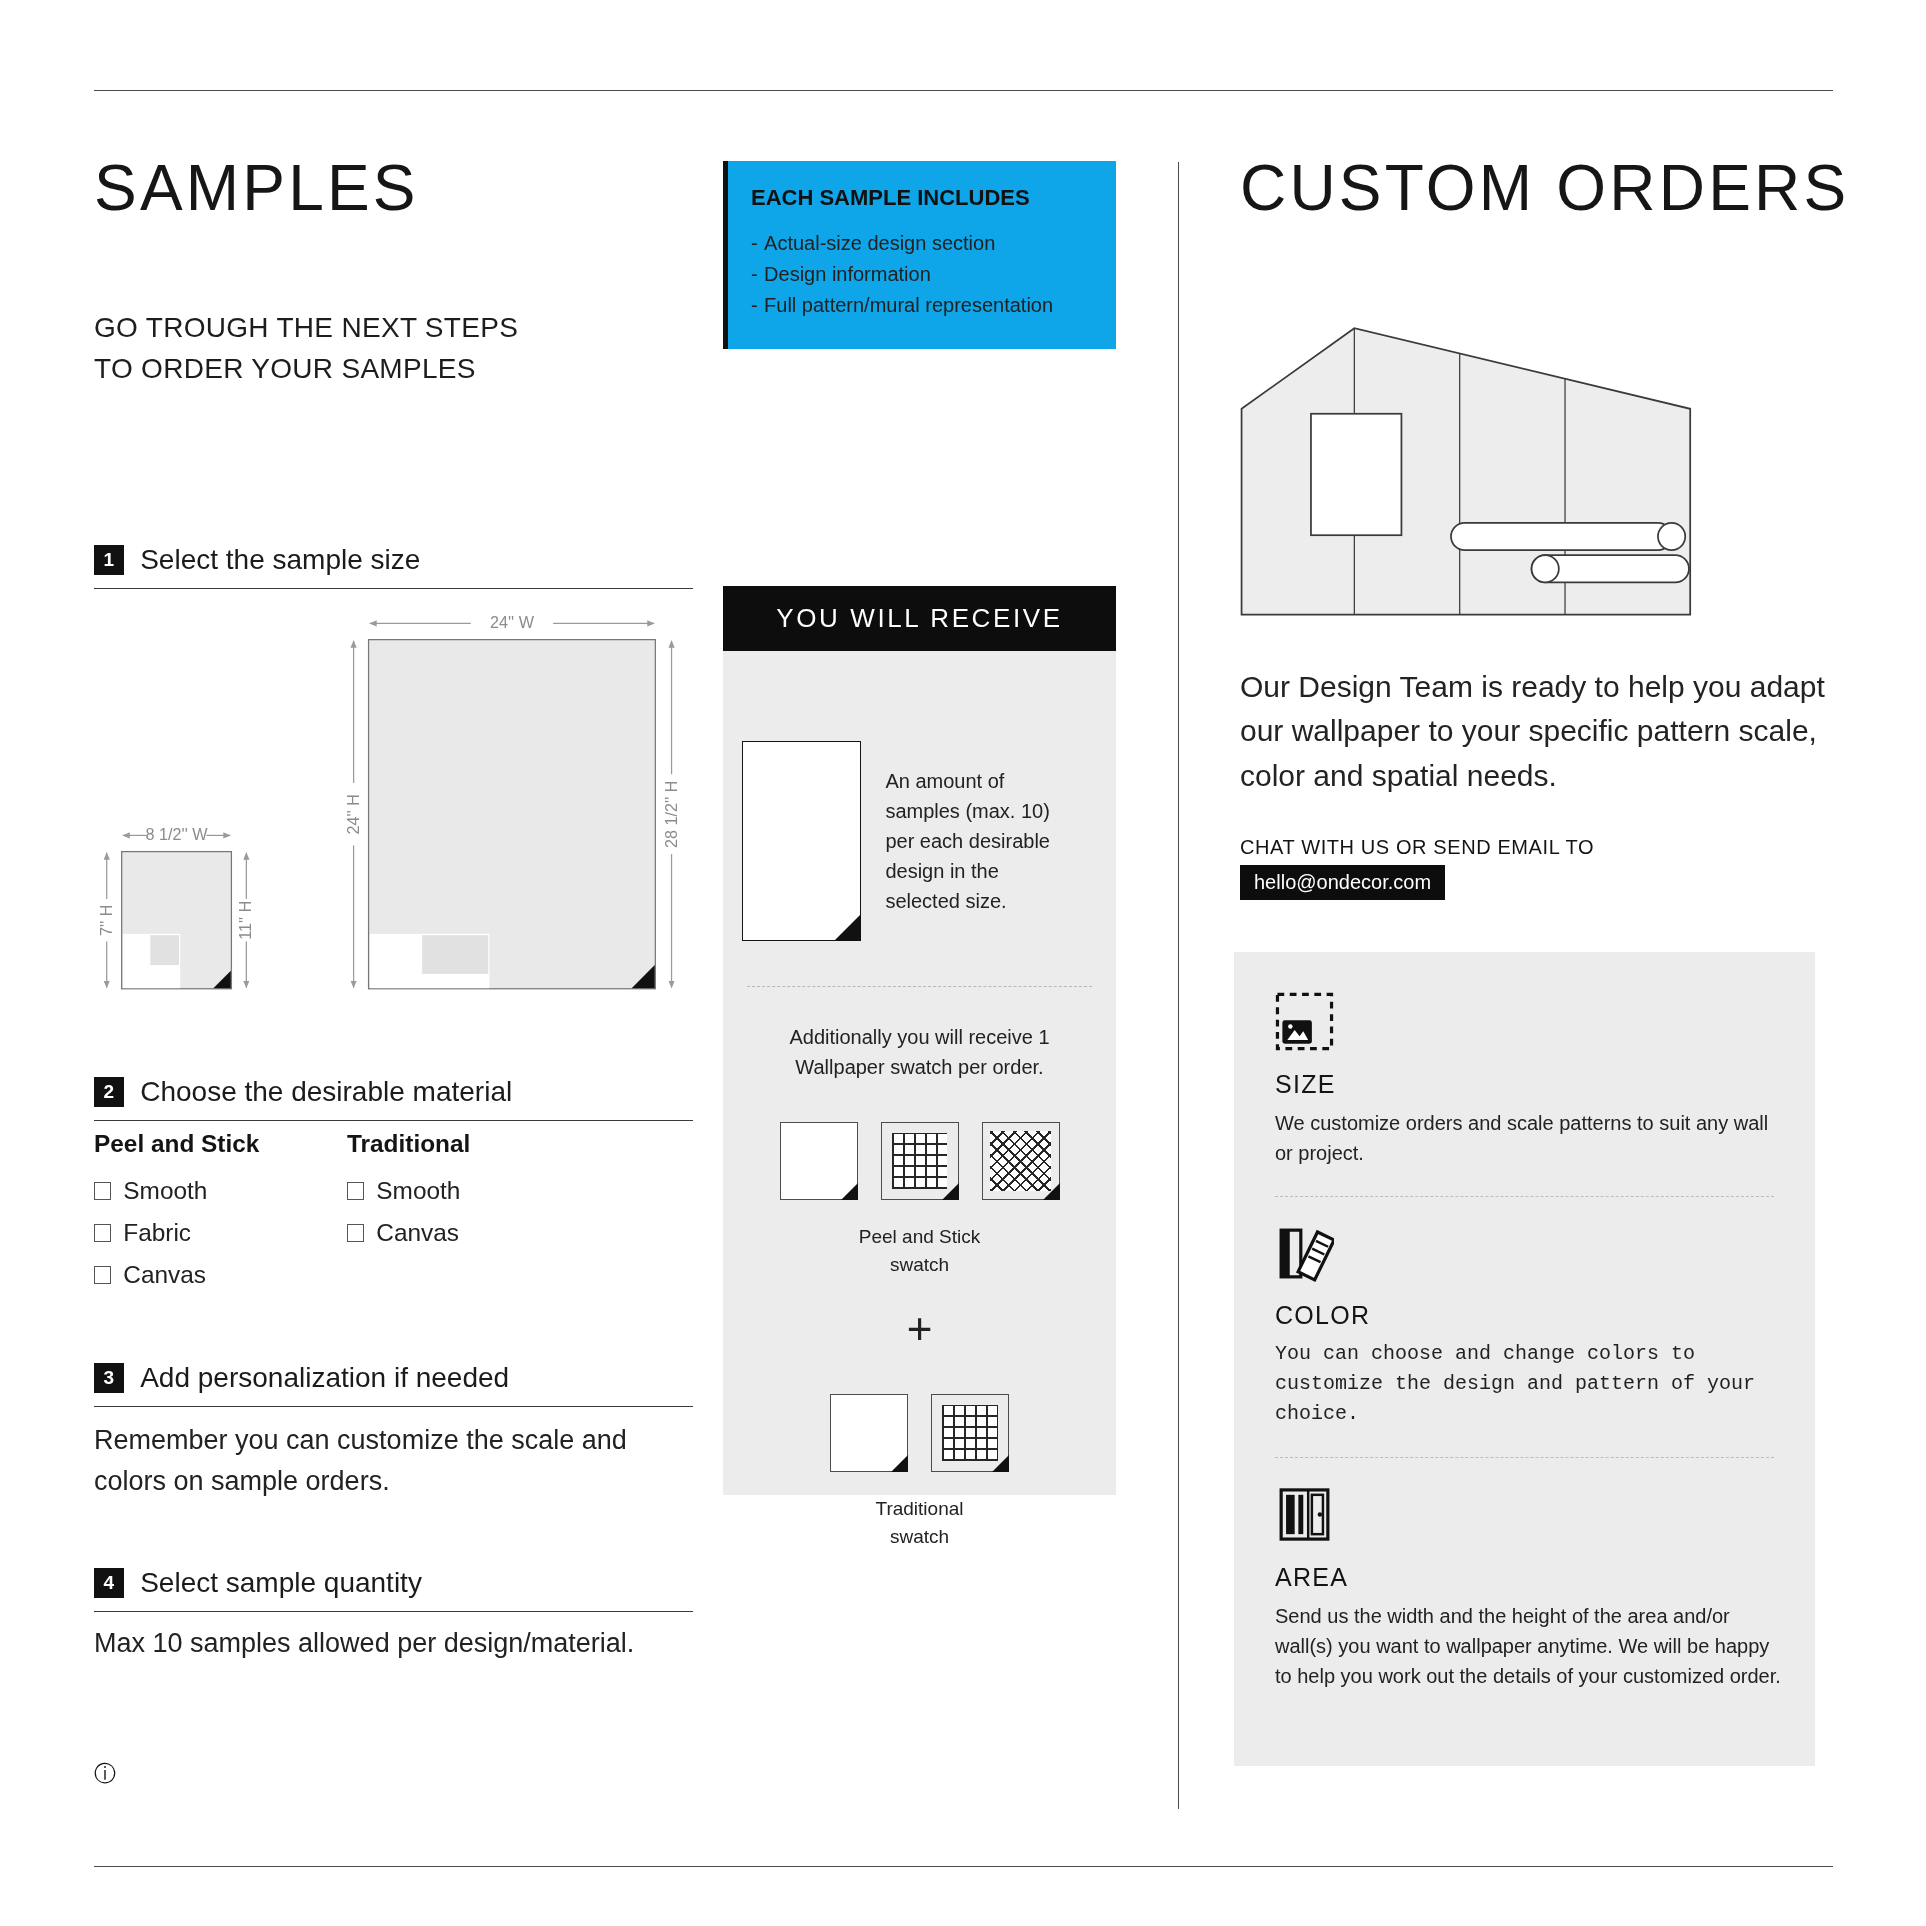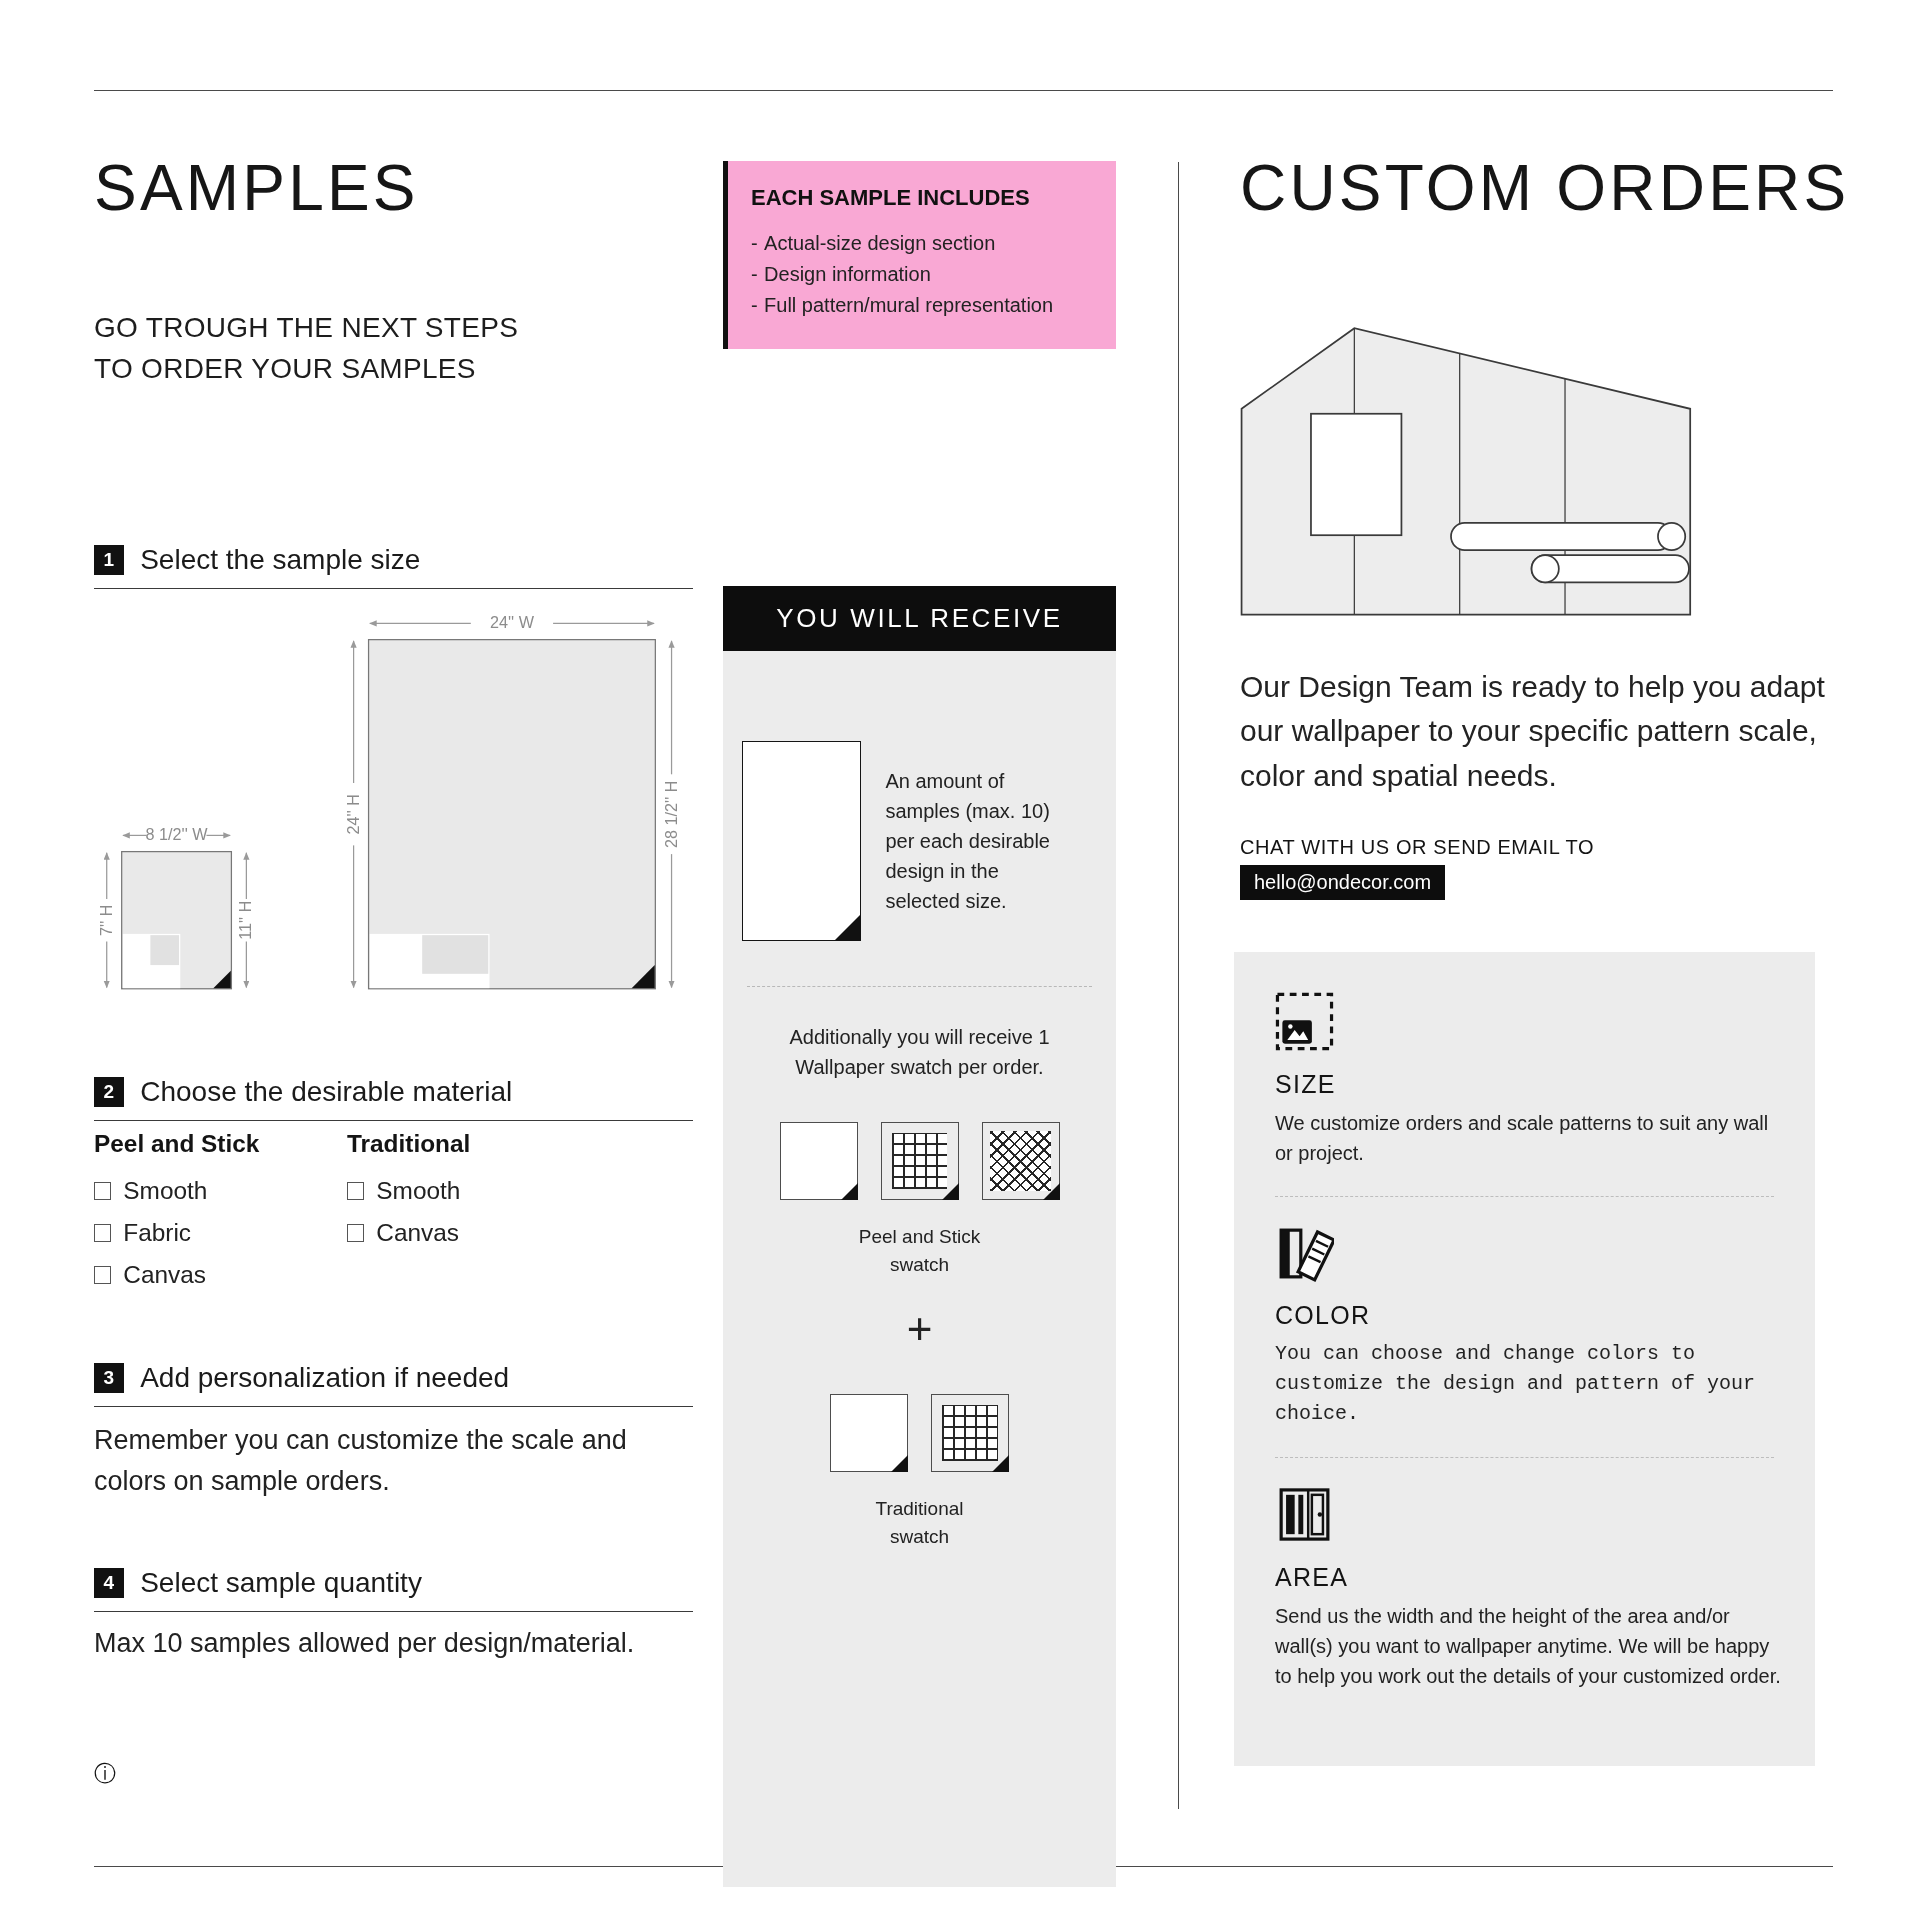--- a/index.html
+++ b/index.html
@@ -8,39 +8,39 @@
   .abs { position:absolute; }
 
   .rule-h { height:0; border-top:1.3px solid #4a4a4a; }
   .rule-v { width:0; border-left:1.3px solid #4a4a4a; }
 
   .big-title { font-size:64px; font-weight:400; letter-spacing:3.2px; color:#161616; white-space:nowrap; }
 
   .intro { font-size:28px; line-height:1.45; letter-spacing:0.3px; white-space:pre-line; color:#1d1d1d; }
 
   
-  .includes-box { background:#f9a8d4; border-left:5.1px solid #111; padding:24.4px 26px 28px 23px; width:393px; }
+  .includes-box { background:#0ea5e9; border-left:5.1px solid #111; padding:24.4px 26px 28px 23px; width:393px; }
   .includes-title { font-size:22px; font-weight:700; margin-bottom:16.7px; color:#111; }
   .inc-item { display:flex; gap:6.4px; font-size:20px; line-height:1.55; color:#222; }
 
   
   .step-header { display:flex; align-items:center; gap:16.7px; border-bottom:1.3px solid #3a3a3a; padding-bottom:11.6px; width:599px; }
   .step-num { width:29.5px; height:29.5px; background:#111; color:#fff; font-size:19px; font-weight:700; display:flex; align-items:center; justify-content:center; flex:0 0 auto; }
   .step-title { font-size:28px; color:#1b1b1b; }
   .step-body { font-size:27px; line-height:1.5; color:#222; }
 
   
   .mat-col { width:250px; }
   .mat-head { font-size:24.4px; font-weight:700; margin-bottom:19px; color:#141414; }
   .mat-item { display:flex; align-items:center; gap:12px; font-size:24.4px; margin-bottom:14px; color:#222; cursor:pointer; }
   .cb { width:17.3px; height:17.3px; border:1.6px solid #555; background:#fff; flex:0 0 auto; }
 
   
   .banner { background:#0d0d0d; color:#fff; width:393px; height:65px; display:flex; align-items:center; justify-content:center; font-size:26px; letter-spacing:2.6px; }
-  .receive-panel { background:#ececec; width:393px; height:1236px; padding:0 19px; }
+  .receive-panel { background:#ececec; width:393px; height:844px; padding:0 19px; }
   .page-row { display:flex; align-items:center; gap:24.4px; padding-top:90px; }
   .page-icon { width:119px; height:200px; background:#fff; border:1.9px solid #141414; position:relative; flex:0 0 auto; }
   .fold::after { content:''; position:absolute; right:-1.3px; bottom:-1.3px; width:0; height:0; border-left:27px solid transparent; border-bottom:27px solid #111; }
   .fold-sm::after { content:''; position:absolute; right:-1.3px; bottom:-1.3px; width:0; height:0; border-left:17.3px solid transparent; border-bottom:17.3px solid #111; }
   .page-note { font-size:20px; line-height:1.5; color:#222; width:193px; }
   .dash-div { border-top:1.3px dashed #b8b8b8; margin:45px 5.1px 0 5.1px; }
   .center-note { font-size:20px; line-height:1.5; color:#222; text-align:center; margin:35px auto 0 auto; width:308px; }
   .swatch-row { display:flex; justify-content:center; gap:23px; margin-top:40px; }
   .swatch { width:78px; height:78px; background:#fff; border:1.3px solid #4d4d4d; position:relative; }
   .swatch.grid { padding:10.3px; background-image:

